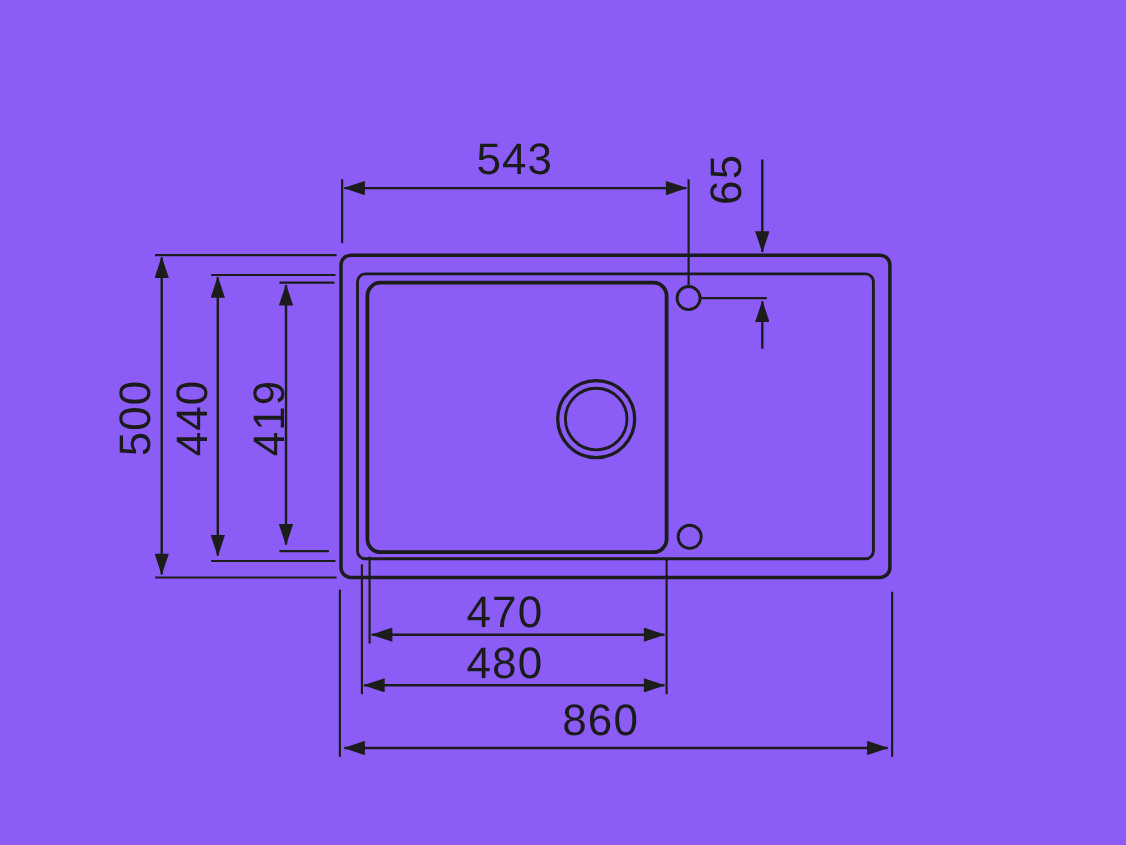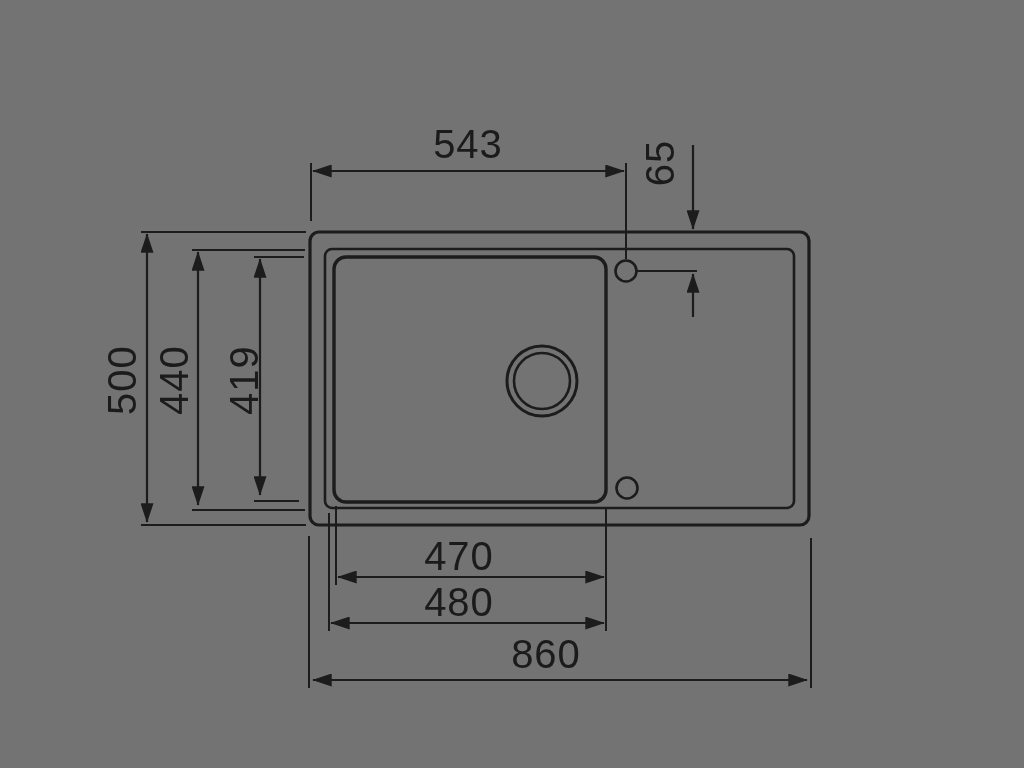--- a/index.html
+++ b/index.html
@@ -6,21 +6,21 @@
     margin: 0;
     padding: 0;
     width: 1024px;
     height: 768px;
     overflow: hidden;
   }
   .stage {
     position: relative;
     width: 1024px;
     height: 768px;
-    background: #737373;
+    background: #8b5cf6;
   }
   svg {
     display: block;
     position: absolute;
     left: 0;
     top: 0;
   }
   .outline {
     fill: none;
     stroke: #1c1c1c;

